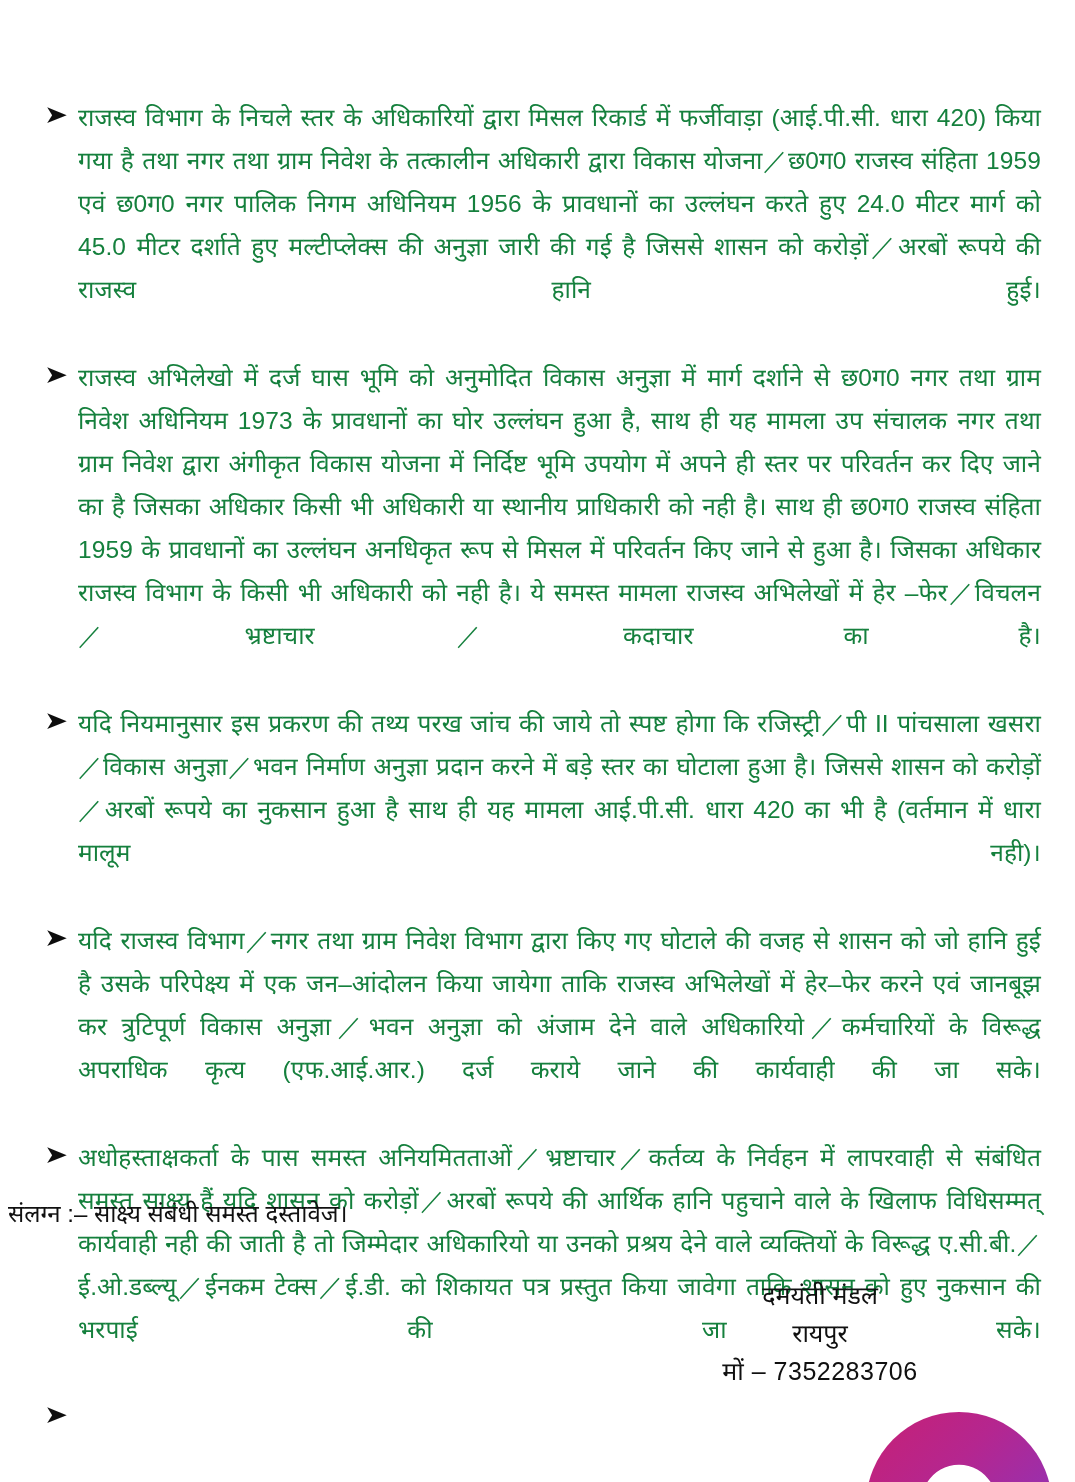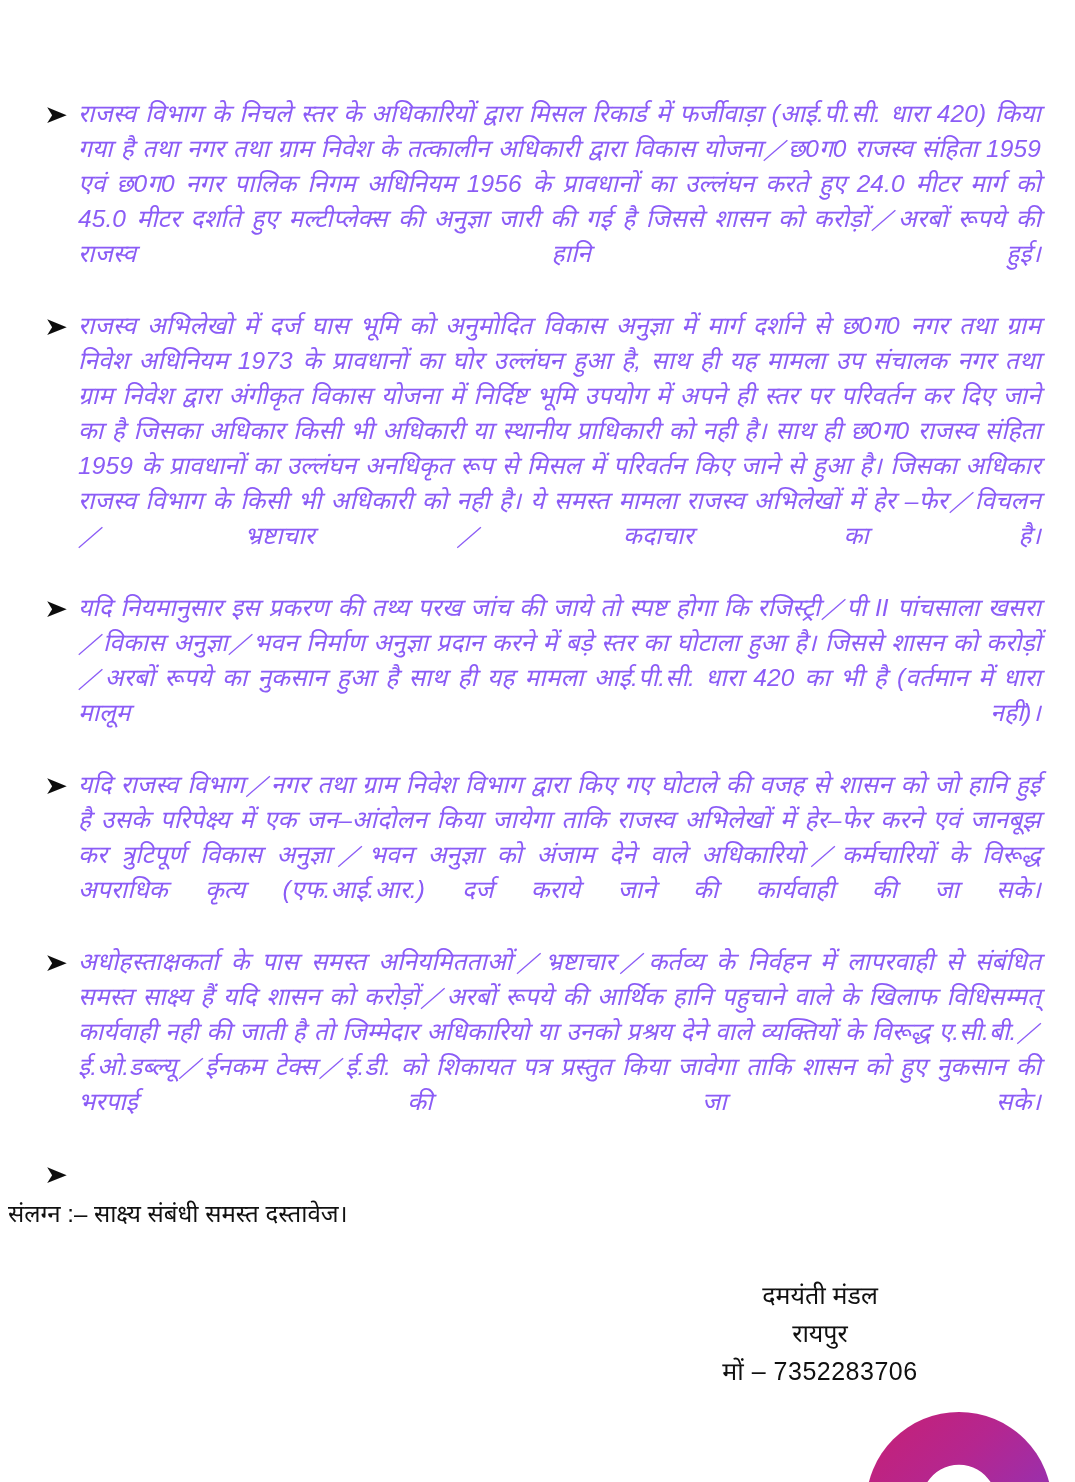--- a/index.html
+++ b/index.html
@@ -40,27 +40,26 @@
     line-height: 38.5px;
     color: #0d0d0d;
     font-family: "DejaVu Sans", sans-serif;
     transform: scaleX(1.15);
     transform-origin: left center;
   }
 
   .bullet-text {
     flex: 1 1 auto;
     font-size: 24.5px;
-    line-height: 35px;
+    line-height: 43px;
     text-align: justify;
     text-justify: inter-word;
     letter-spacing: 0.1px;
     word-spacing: 1px;
-    color: #8b5cf6;
-    font-style: italic;
+    color: #15803d;
   }
 
   
   .bullet-text::after {
     content: "";
     display: inline-block;
     width: 100%;
   }
 
   .footer-lines {

